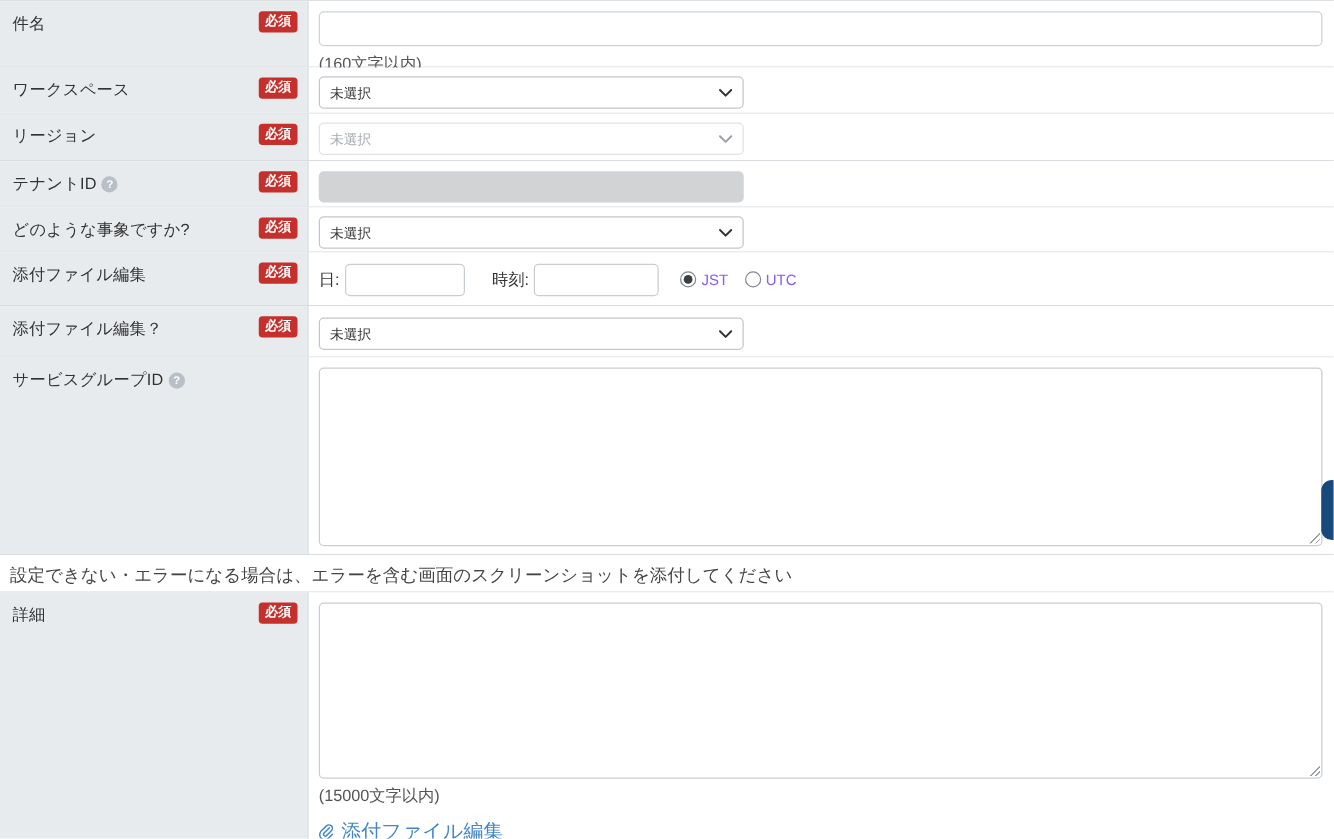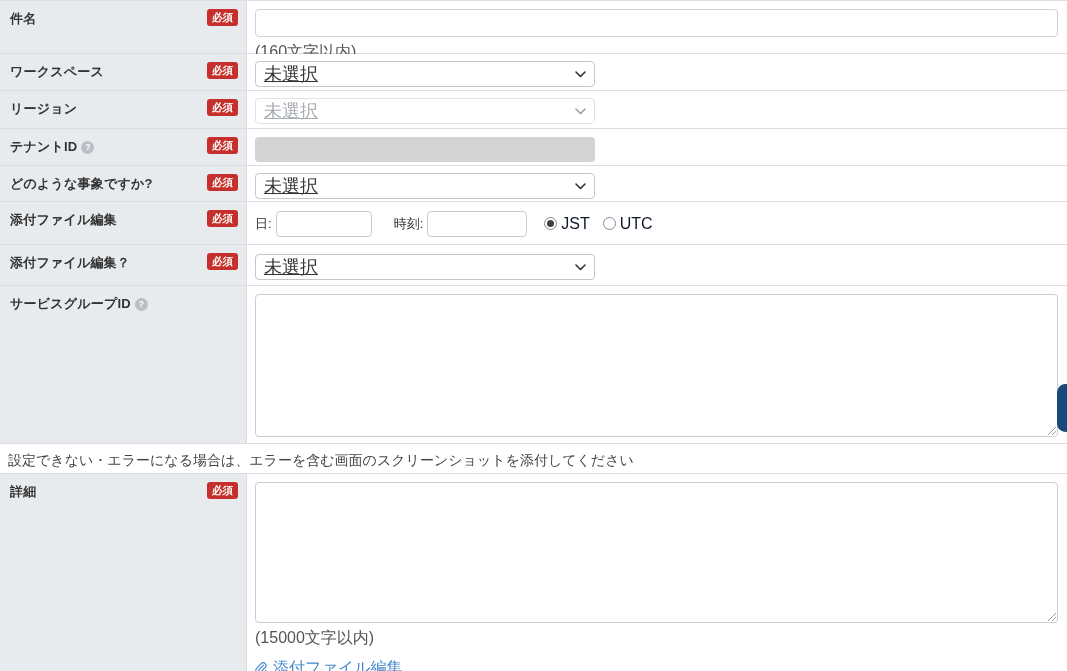--- a/index.html
+++ b/index.html
@@ -27,21 +27,21 @@
   .row:last-child { border-bottom: none; }
   .label-cell {
     position: relative;
     width: 247px;
     min-width: 247px;
     background: #e8ebee;
     border-right: 1px solid #d9dde1;
     padding: 9px 10px 8px 10px;
   }
   .label-text {
-    font-weight: bold;
+    font-weight: normal;
     font-size: 13px;
     color: #333;
     letter-spacing: 0.2px;
     margin-top: 44px;
   }
   .badge {
     position: absolute;
     top: 8px;
     right: 8px;
     background: #c5302c;
@@ -78,40 +78,39 @@
     border: 1px solid #ced3d8;
     border-radius: 4px;
     padding: 0 8px;
     font-family: inherit;
     font-size: 13px;
     color: #333;
     outline: none;
     display: block;
   }
   .hint {
-    font-size: 16px;
+    font-size: 13px;
     color: #555;
     margin-top: 5px;
   }
   .select-box {
     width: 340px;
     height: 26px;
     border: 1px solid #c2c7cb;
     border-radius: 4px;
     background: #fff;
     display: flex;
     align-items: center;
     padding: 0 8px;
     cursor: pointer;
   }
   .select-box .select-value {
     flex: 1;
-    font-size: 18px;
-    color: #333;
-    text-decoration: underline;
+    font-size: 11px;
+    color: #333;
   }
   .select-box .chev { display: flex; align-items: center; }
   .select-box.disabled { border-color: #dfe3e6; cursor: default; }
   .select-box.disabled .select-value { color: #a6abb0; }
   .disabled-bar {
     width: 340px;
     height: 25px;
     background: #d2d3d5;
     border-radius: 4px;
   }
@@ -139,21 +138,21 @@
     align-items: center;
     justify-content: center;
     margin-right: 4px;
   }
   .radio-circle.checked::after {
     content: "";
     width: 7px; height: 7px;
     border-radius: 50%;
     background: #3c4043;
   }
-  .radio-label { font-size: 16px; color: #0f172a; }
+  .radio-label { font-size: 12px; color: #8b5cf6; }
   .textarea-wrap { position: relative; width: 803px; }
   textarea.big-textarea {
     width: 803px;
     border: 1px solid #c9ced2;
     border-radius: 4px;
     padding: 6px 8px;
     font-family: inherit;
     font-size: 13px;
     color: #333;
     resize: none;

